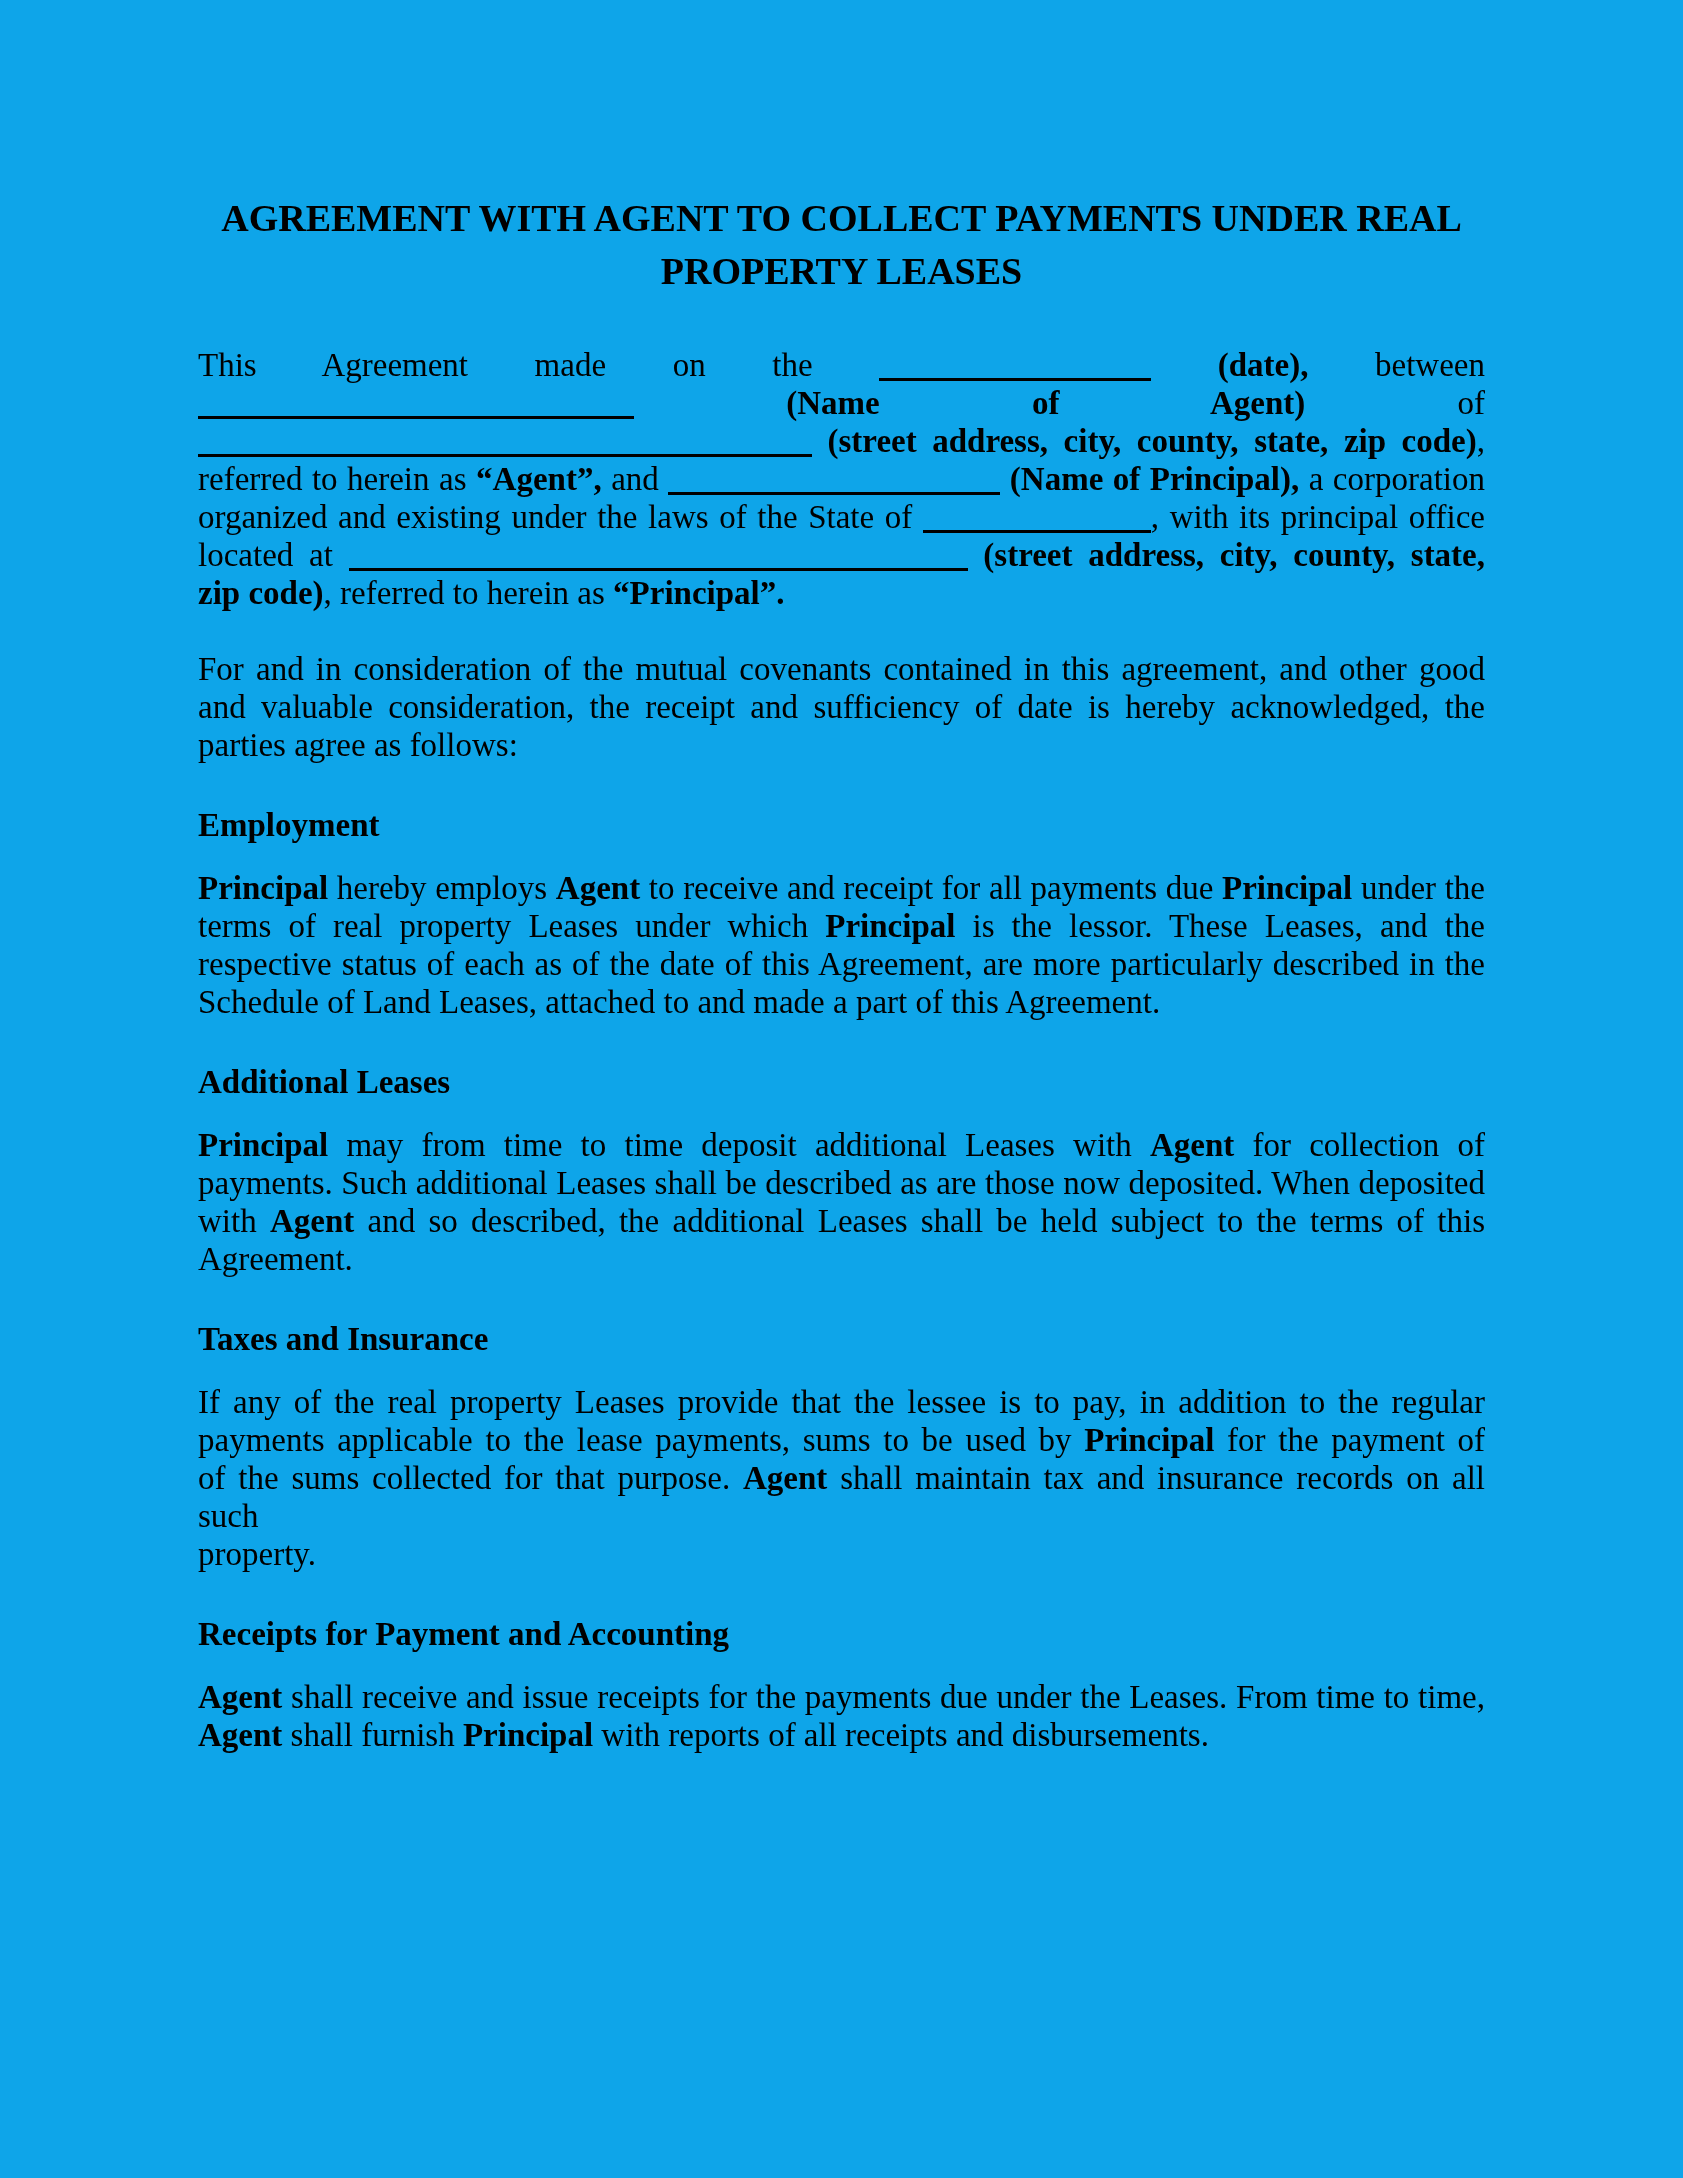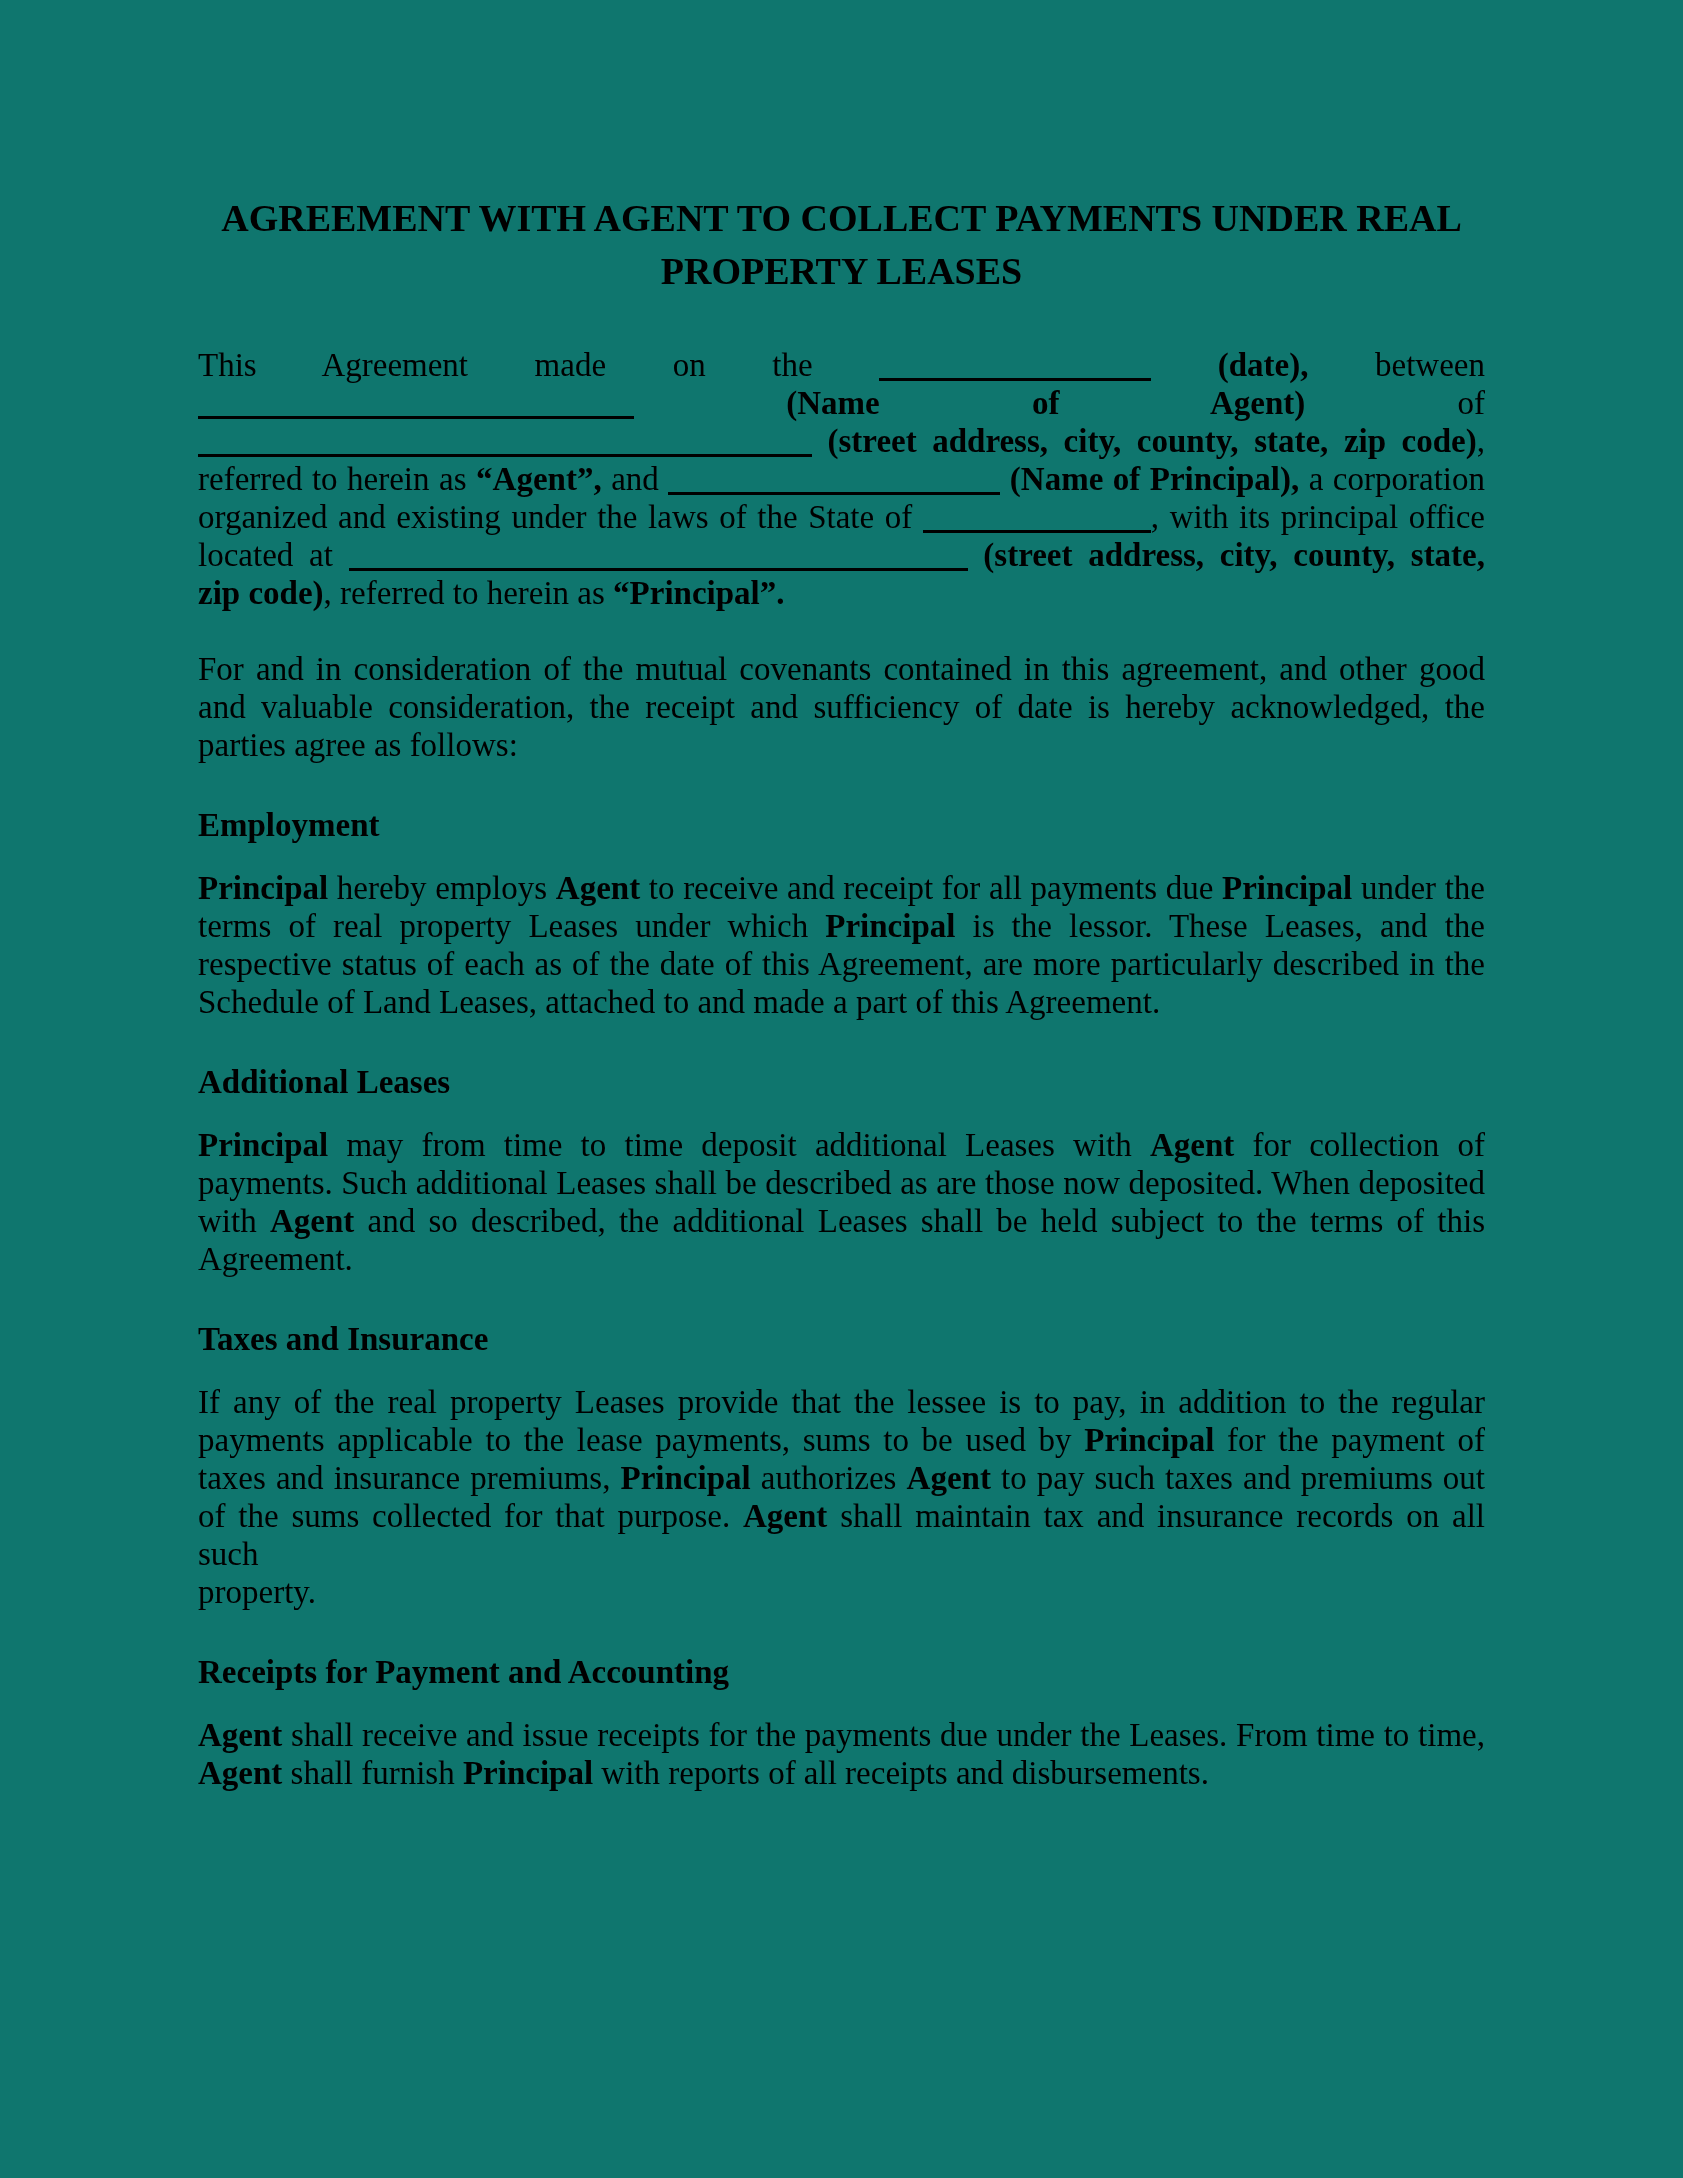--- a/index.html
+++ b/index.html
@@ -2,21 +2,21 @@
 <html><head>
 <meta charset="utf-8">
 <style>
   html, body { margin: 0; padding: 0; background: #ffffff; }
   .page {
     position: relative;
     width: 1683px;
     height: 2178px;
     box-sizing: border-box;
     padding: 192px 198px 0 198px;
-    background: #0f766e;
+    background: #0ea5e9;
     color: #000000;
     font-family: "Liberation Serif", "DejaVu Serif", serif;
     font-size: 33px;
     line-height: 38px;
     overflow: hidden;
   }
   .doc-title {
     text-align: center;
     font-weight: bold;
     font-size: 38px;
@@ -80,21 +80,20 @@
       <div class="doc-par">
         <div class="doc-line just"><span class="bi">Principal</span><span> may from time to time deposit additional Leases with </span><span class="bi">Agent</span><span> for collection of</span></div>
         <div class="doc-line just"><span>payments. Such additional Leases shall be described as are those now deposited. When deposited</span></div>
         <div class="doc-line just"><span>with </span><span class="bi">Agent</span><span> and so described, the additional Leases shall be held subject to the terms of this</span></div>
         <div class="doc-line"><span>Agreement.</span></div>
       </div>
       <div class="doc-heading">Taxes and Insurance</div>
       <div class="doc-par">
         <div class="doc-line just"><span>If any of the real property Leases provide that the lessee is to pay, in addition to the regular</span></div>
         <div class="doc-line just"><span>payments applicable to the lease payments, sums to be used by </span><span class="bi">Principal</span><span> for the payment of</span></div>
-        <div class="doc-line just"><span>taxes and insurance premiums, </span><span class="bi">Principal</span><span> authorizes </span><span class="bi">Agent</span><span> to pay such taxes and premiums out</span></div>
         <div class="doc-line just"><span>of the sums collected for that purpose. </span><span class="bi">Agent</span><span> shall maintain tax and insurance records on all such</span></div>
         <div class="doc-line"><span>property.</span></div>
       </div>
       <div class="doc-heading">Receipts for Payment and Accounting</div>
       <div class="doc-par">
         <div class="doc-line just"><span class="bi">Agent</span><span> shall receive and issue receipts for the payments due under the Leases. From time to time,</span></div>
         <div class="doc-line"><span class="bi">Agent</span><span> shall furnish </span><span class="bi">Principal</span><span> with reports of all receipts and disbursements.</span></div>
       </div>
     </div>
 </div>

